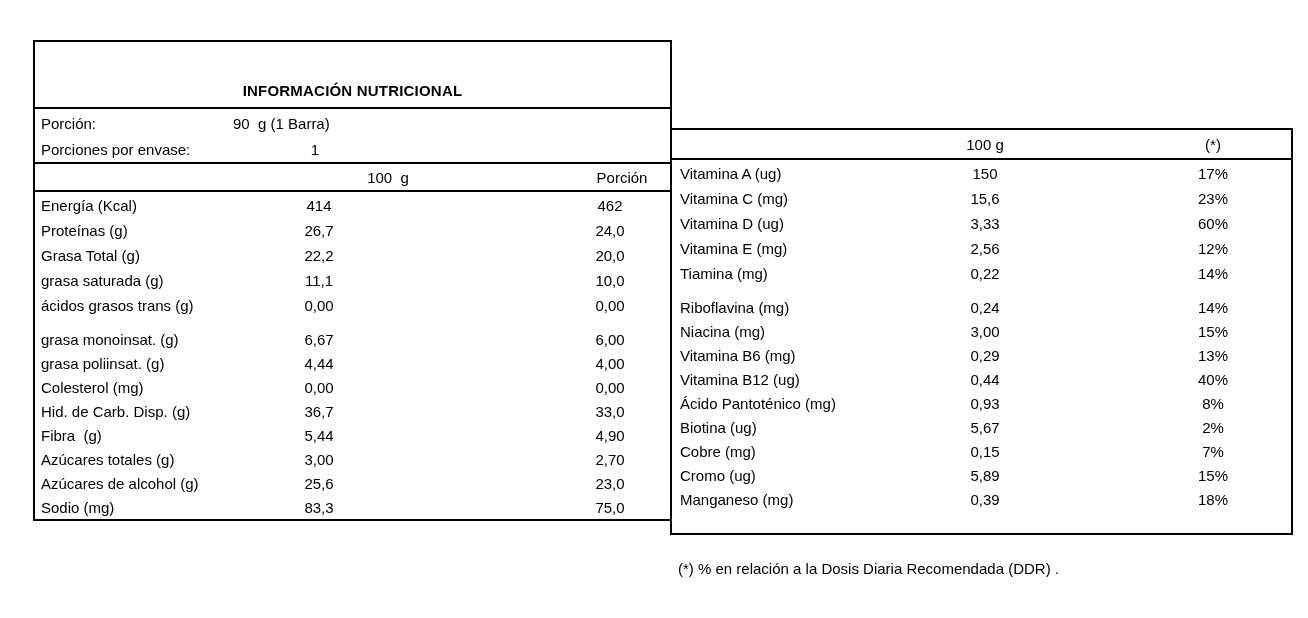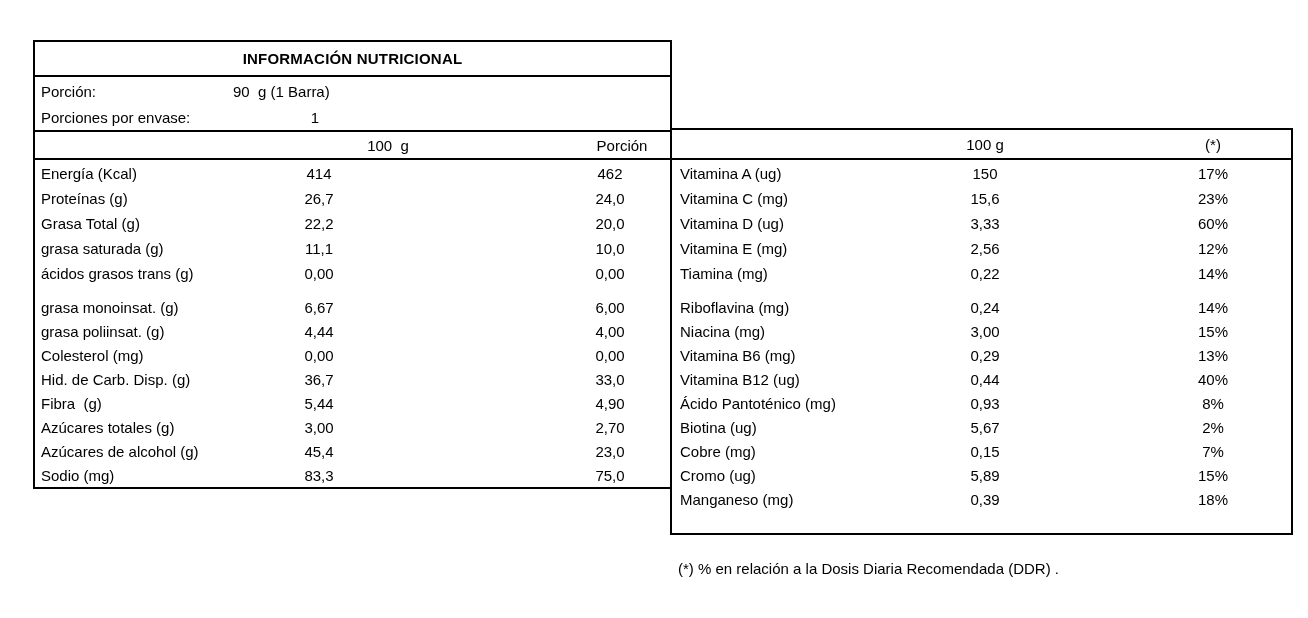--- a/index.html
+++ b/index.html
@@ -22,20 +22,21 @@
     border: 2px solid #000;
     box-sizing: border-box;
     background: #fff;
   }
   .ltable .title-row {
     height: 33px;
     border-bottom: 2px solid #000;
     display: flex; align-items: center; justify-content: center;
     font-weight: bold;
     letter-spacing: 0.2px;
+    margin-top: 32px;
   }
   .info-area { position: relative; height: 53px; }
   .info-row { position: relative; height: 26px; padding-left: 11px; }
   .info-row.first { height: 27px; }
   .info-label { position: absolute; left: 6px; top: 50%; transform: translateY(-50%); white-space: pre; }
   .serving-value { position: absolute; left: 198px; top: 50%; transform: translateY(-50%); white-space: pre; }
   .pack-value { position: absolute; left: 255px; width: 50px; text-align: center; top: 50%; transform: translateY(-50%); }
 
   .lheader {
     position: relative;
@@ -163,21 +164,21 @@
       <span class="v1">5,44</span>
       <span class="v2">4,90</span>
     </div>
     <div class="lrow compact">
       <span class="lbl">Azúcares totales (g)</span>
       <span class="v1">3,00</span>
       <span class="v2">2,70</span>
     </div>
     <div class="lrow compact">
       <span class="lbl">Azúcares de alcohol (g)</span>
-      <span class="v1">45,4</span>
+      <span class="v1">25,6</span>
       <span class="v2">23,0</span>
     </div>
     <div class="lrow compact">
       <span class="lbl">Sodio (mg)</span>
       <span class="v1">83,3</span>
       <span class="v2">75,0</span>
     </div>
   </div>
 
   <div class="rtable">

